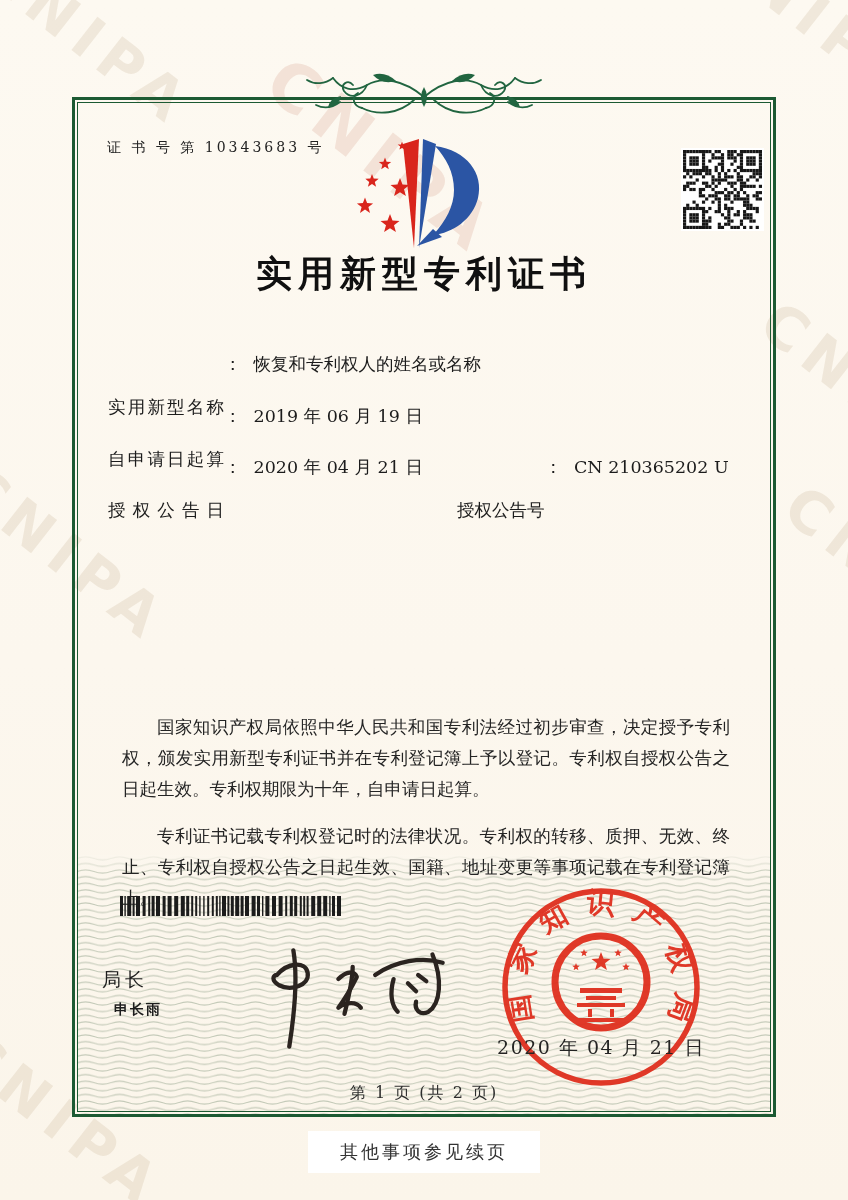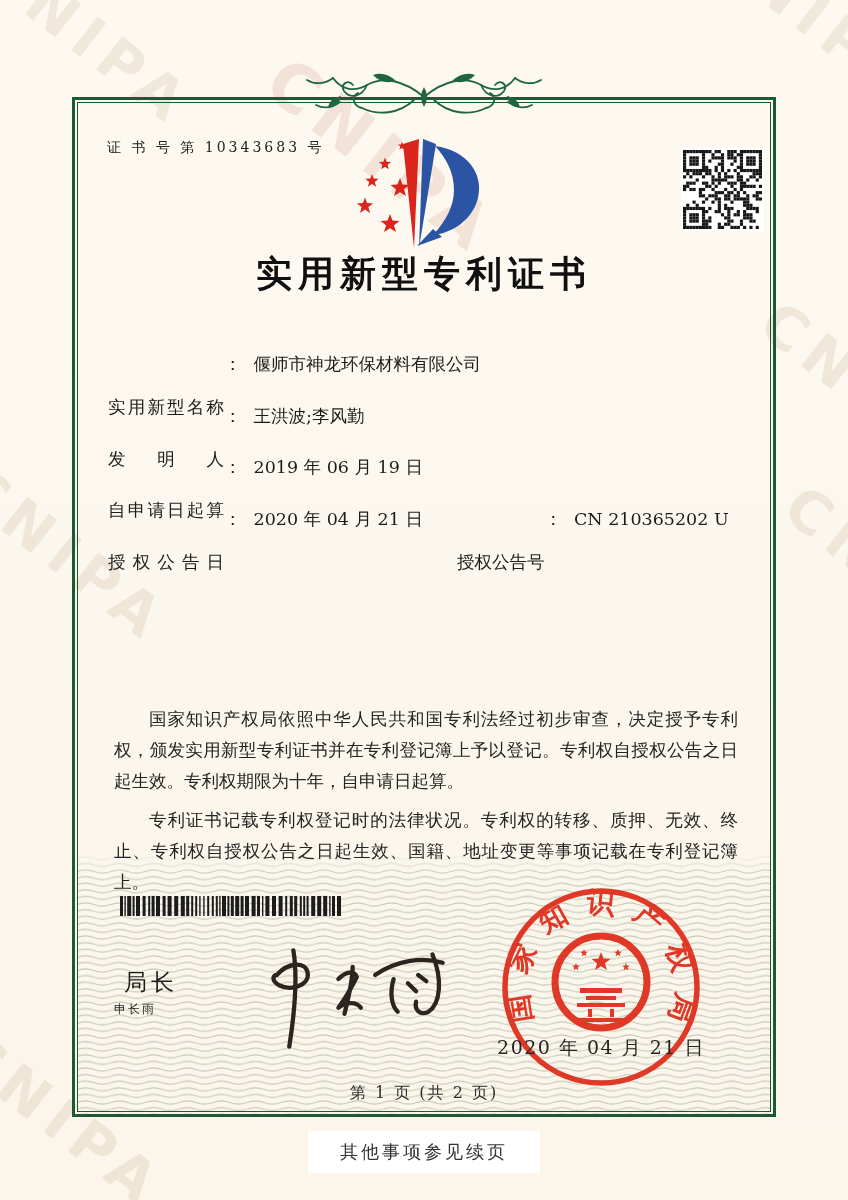--- a/index.html
+++ b/index.html
@@ -29,28 +29,28 @@
   
   .fields{position:absolute; left:108px; top:352px; width:600px; font-size:17.5px; color:#1c1c1c;}
   .frow{height:51.5px; white-space:nowrap;}
   .flabel{display:inline-block; width:116px; text-align:justify; text-align-last:justify; vertical-align:top;margin-top:43px;}
   .fcolon{margin-right:12px;}
   .pair2{margin-left:34px;}
   .flabel.auto{width:auto; text-align-last:auto;}
   
   .bodytext{position:absolute; left:106px; top:696px; width:640px;
     font-size:17.5px; line-height:31px; text-align:justify; color:#242424;}
-  .bodytext p{margin:8px; text-indent:2em;}
+  .bodytext p{margin:16px; text-indent:2em;}
   
   .waves{position:absolute; left:77px; top:855px; width:694px; height:259px;}
   
   .barcode{position:absolute; left:120px; top:896px; width:222px; height:20px;}
   
-  .sig-title{position:absolute; left:124px; top:967px; font-size:23px; letter-spacing:4px;}
-  .sig-name{position:absolute; left:114px; top:1001px; font-size:12px; letter-spacing:2px;}
+  .sig-title{position:absolute; left:102px; top:967px; font-size:19px; letter-spacing:4px;}
+  .sig-name{position:absolute; left:114px; top:1001px; font-size:14px; letter-spacing:2px;font-weight:bold;}
   .sig-hand{position:absolute; left:232px; top:944px; width:225px; height:108px;}
   
   .seal{position:absolute; left:496px; top:882px; width:210px; height:210px; opacity:.93;}
   
   .pageinfo{position:absolute; left:0; right:0; top:1083px; text-align:center;
     font-size:16px; letter-spacing:2px; color:#2e2e2e;}
   .note{position:absolute; top:1131px; left:50%; transform:translateX(-50%);
     background:#ffffff; padding:9px 32px; font-size:18px; letter-spacing:3px; color:#333;}
 </style>
 </head>
@@ -422,24 +422,21 @@
         <rect x="57" y="72" width="3" height="3"></rect>
         <rect x="63" y="72" width="3" height="3"></rect>
         <rect x="69" y="72" width="3" height="3"></rect>
       </g>
   </svg>
 
   <div class="title">实用新型专利证书</div>
 
   <div class="fields">
     <div class="frow">
-      <span class="flabel">实用新型名称</span><span class="fcolon">：</span><span>偃师市神龙环保材料有限公司</span>
-    </div>
-    <div class="frow">
-      <span class="flabel">发明人</span><span class="fcolon">：</span><span>王洪波;李风勤</span>
+      <span class="flabel">实用新型名称</span><span class="fcolon">：</span><span>恢复和专利权人的姓名或名称</span>
     </div>
     <div class="frow">
       <span class="flabel">自申请日起算</span><span class="fcolon">：</span><span>2019 年 06 月 19 日</span>
     </div>
     <div class="frow">
       <span class="flabel">授权公告日</span><span class="fcolon">：</span><span>2020 年 04 月 21 日</span><span class="pair2"><span class="flabel auto">授权公告号</span><span class="fcolon">：</span><span>CN 210365202 U</span></span>
     </div>
   </div>
 
   <div class="bodytext">

